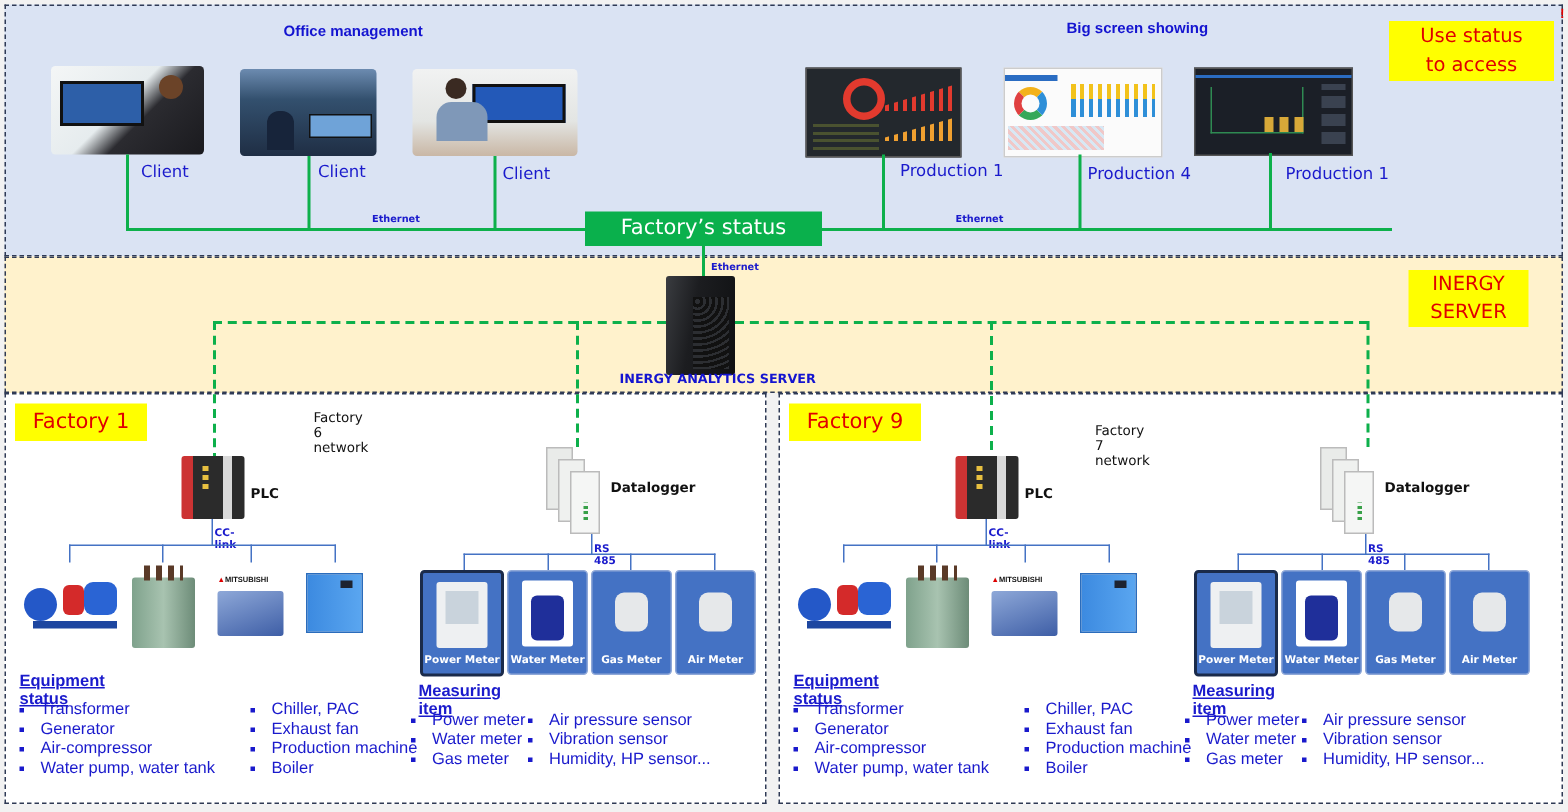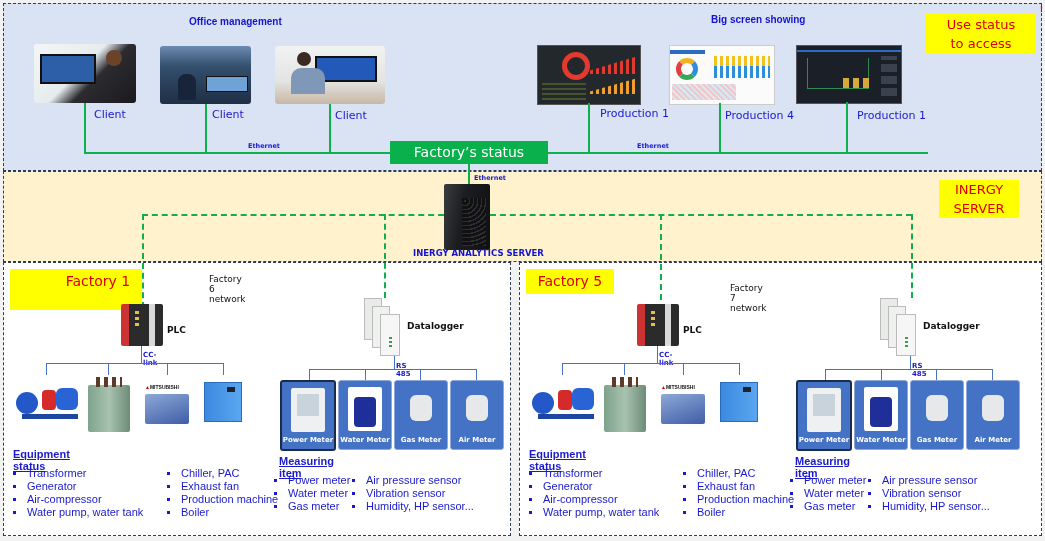--- a/index.html
+++ b/index.html
@@ -113,21 +113,21 @@
 </div>
 
 <div class="dash-h" style="left:142px;top:214px;width:302px;"></div>
 <div class="dash-h" style="left:490px;top:214px;width:422px;"></div>
 <div class="dash-v" style="left:142px;top:214px;height:94px;"></div>
 <div class="dash-v" style="left:384px;top:214px;height:84px;"></div>
 <div class="dash-v" style="left:660px;top:214px;height:96px;"></div>
 <div class="dash-v" style="left:911px;top:214px;height:84px;"></div>
 
 <div id="factory-0" class="factory" style="position:absolute;left:0;top:0;">
-  <div class="abs tag" style="left:10px;top:269px;width:88px;height:41px;line-height:25px;font-size:14px;padding-left:44px;">Factory 1</div>
+  <div class="abs tag" style="left:10px;top:269px;width:88px;height:25px;line-height:25px;font-size:14px;">Factory 1</div>
   <div class="net-lbl" style="left:209px;top:274px;">Factory 6 network</div>
 
   <div class="abs" style="left:121px;top:304px;width:42px;height:42px;background:linear-gradient(90deg,#c33 0 8px,#2b2b2b 8px 28px,#d9d9d9 28px 34px,#2b2b2b 34px);border-radius:2px;">
     <div class="abs" style="left:14px;top:6px;width:4px;height:16px;background:repeating-linear-gradient(0deg,#e8c040 0 3px,transparent 3px 6px);"></div>
   </div>
   <div class="dev-lbl" style="left:167px;top:325px;">PLC</div>
   <div class="abs eth" style="left:143px;top:351px;font-size:7px;">CC-link</div>
   <div class="bline" style="left:141px;top:346px;width:1px;height:18px;"></div>
   <div class="bline" style="left:46px;top:363px;width:178px;height:1px;"></div>
   <div class="bline" style="left:46px;top:363px;width:1px;height:12px;"></div>
@@ -212,21 +212,21 @@
     <li>Water meter</li>
     <li>Gas meter</li>
   </ul>
   <ul class="list" style="left:351px;top:474px;">
     <li>Air pressure sensor</li>
     <li>Vibration sensor</li>
     <li>Humidity, HP sensor...</li>
   </ul>
 </div>
 <div id="factory-1" class="factory" style="position:absolute;left:516px;top:0;">
-  <div class="abs tag" style="left:10px;top:269px;width:88px;height:25px;line-height:25px;font-size:14px;">Factory 5</div>
+  <div class="abs tag" style="left:10px;top:269px;width:88px;height:25px;line-height:25px;font-size:14px;">Factory 9</div>
   <div class="net-lbl" style="left: 214px; top: 283px;">Factory 7 network</div>
 
   <div class="abs" style="left:121px;top:304px;width:42px;height:42px;background:linear-gradient(90deg,#c33 0 8px,#2b2b2b 8px 28px,#d9d9d9 28px 34px,#2b2b2b 34px);border-radius:2px;">
     <div class="abs" style="left:14px;top:6px;width:4px;height:16px;background:repeating-linear-gradient(0deg,#e8c040 0 3px,transparent 3px 6px);"></div>
   </div>
   <div class="dev-lbl" style="left:167px;top:325px;">PLC</div>
   <div class="abs eth" style="left:143px;top:351px;font-size:7px;">CC-link</div>
   <div class="bline" style="left:141px;top:346px;width:1px;height:18px;"></div>
   <div class="bline" style="left:46px;top:363px;width:178px;height:1px;"></div>
   <div class="bline" style="left:46px;top:363px;width:1px;height:12px;"></div>

